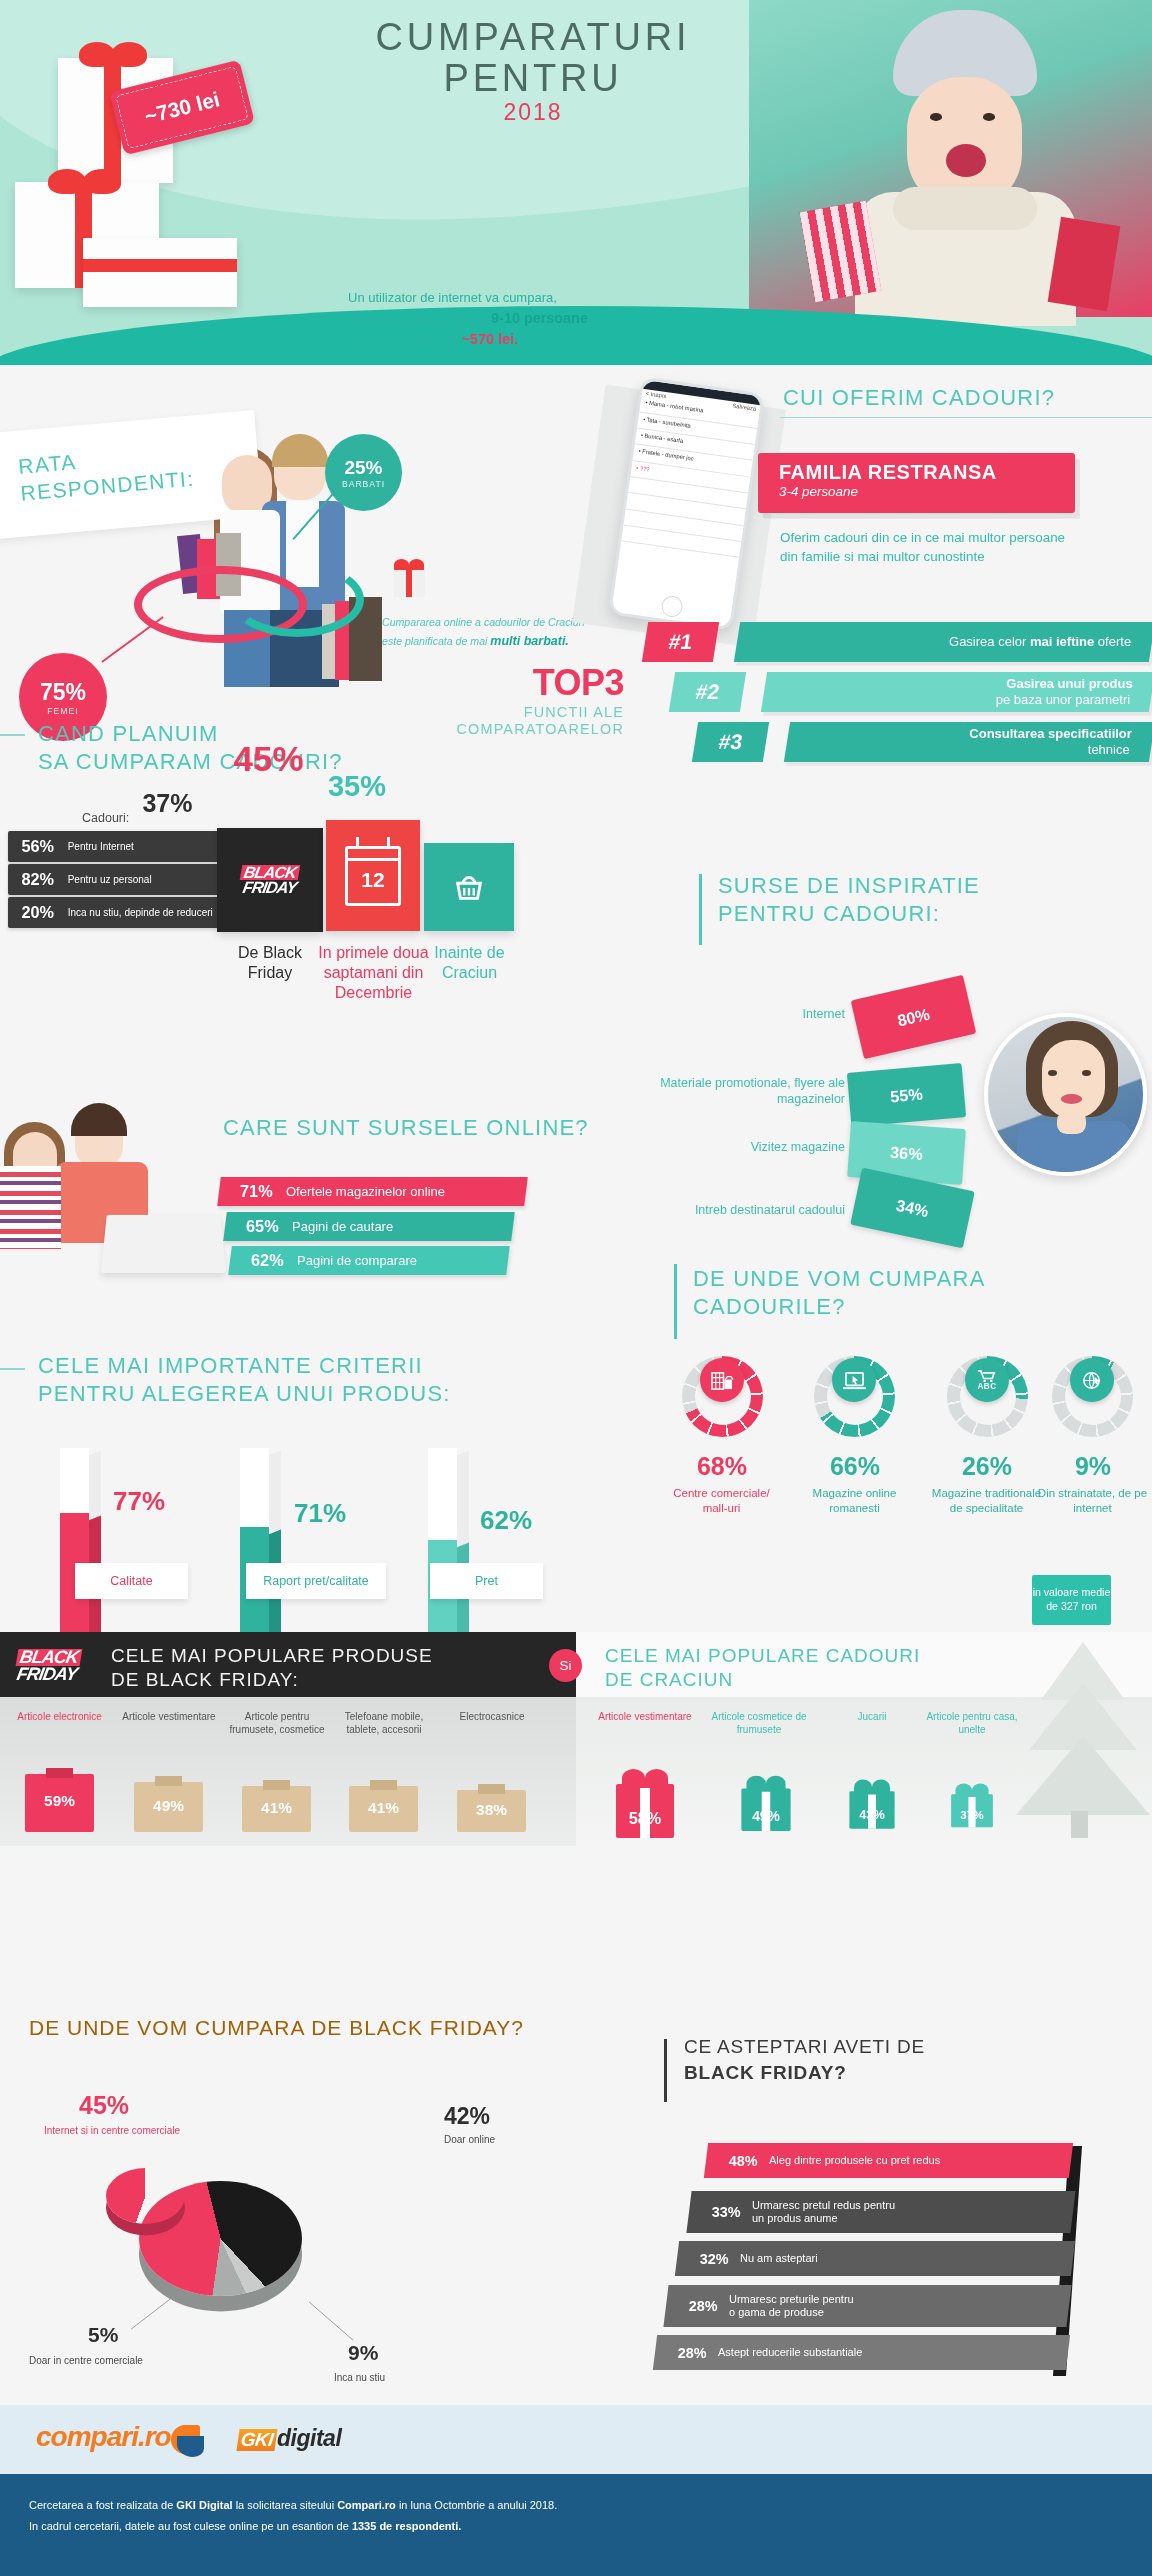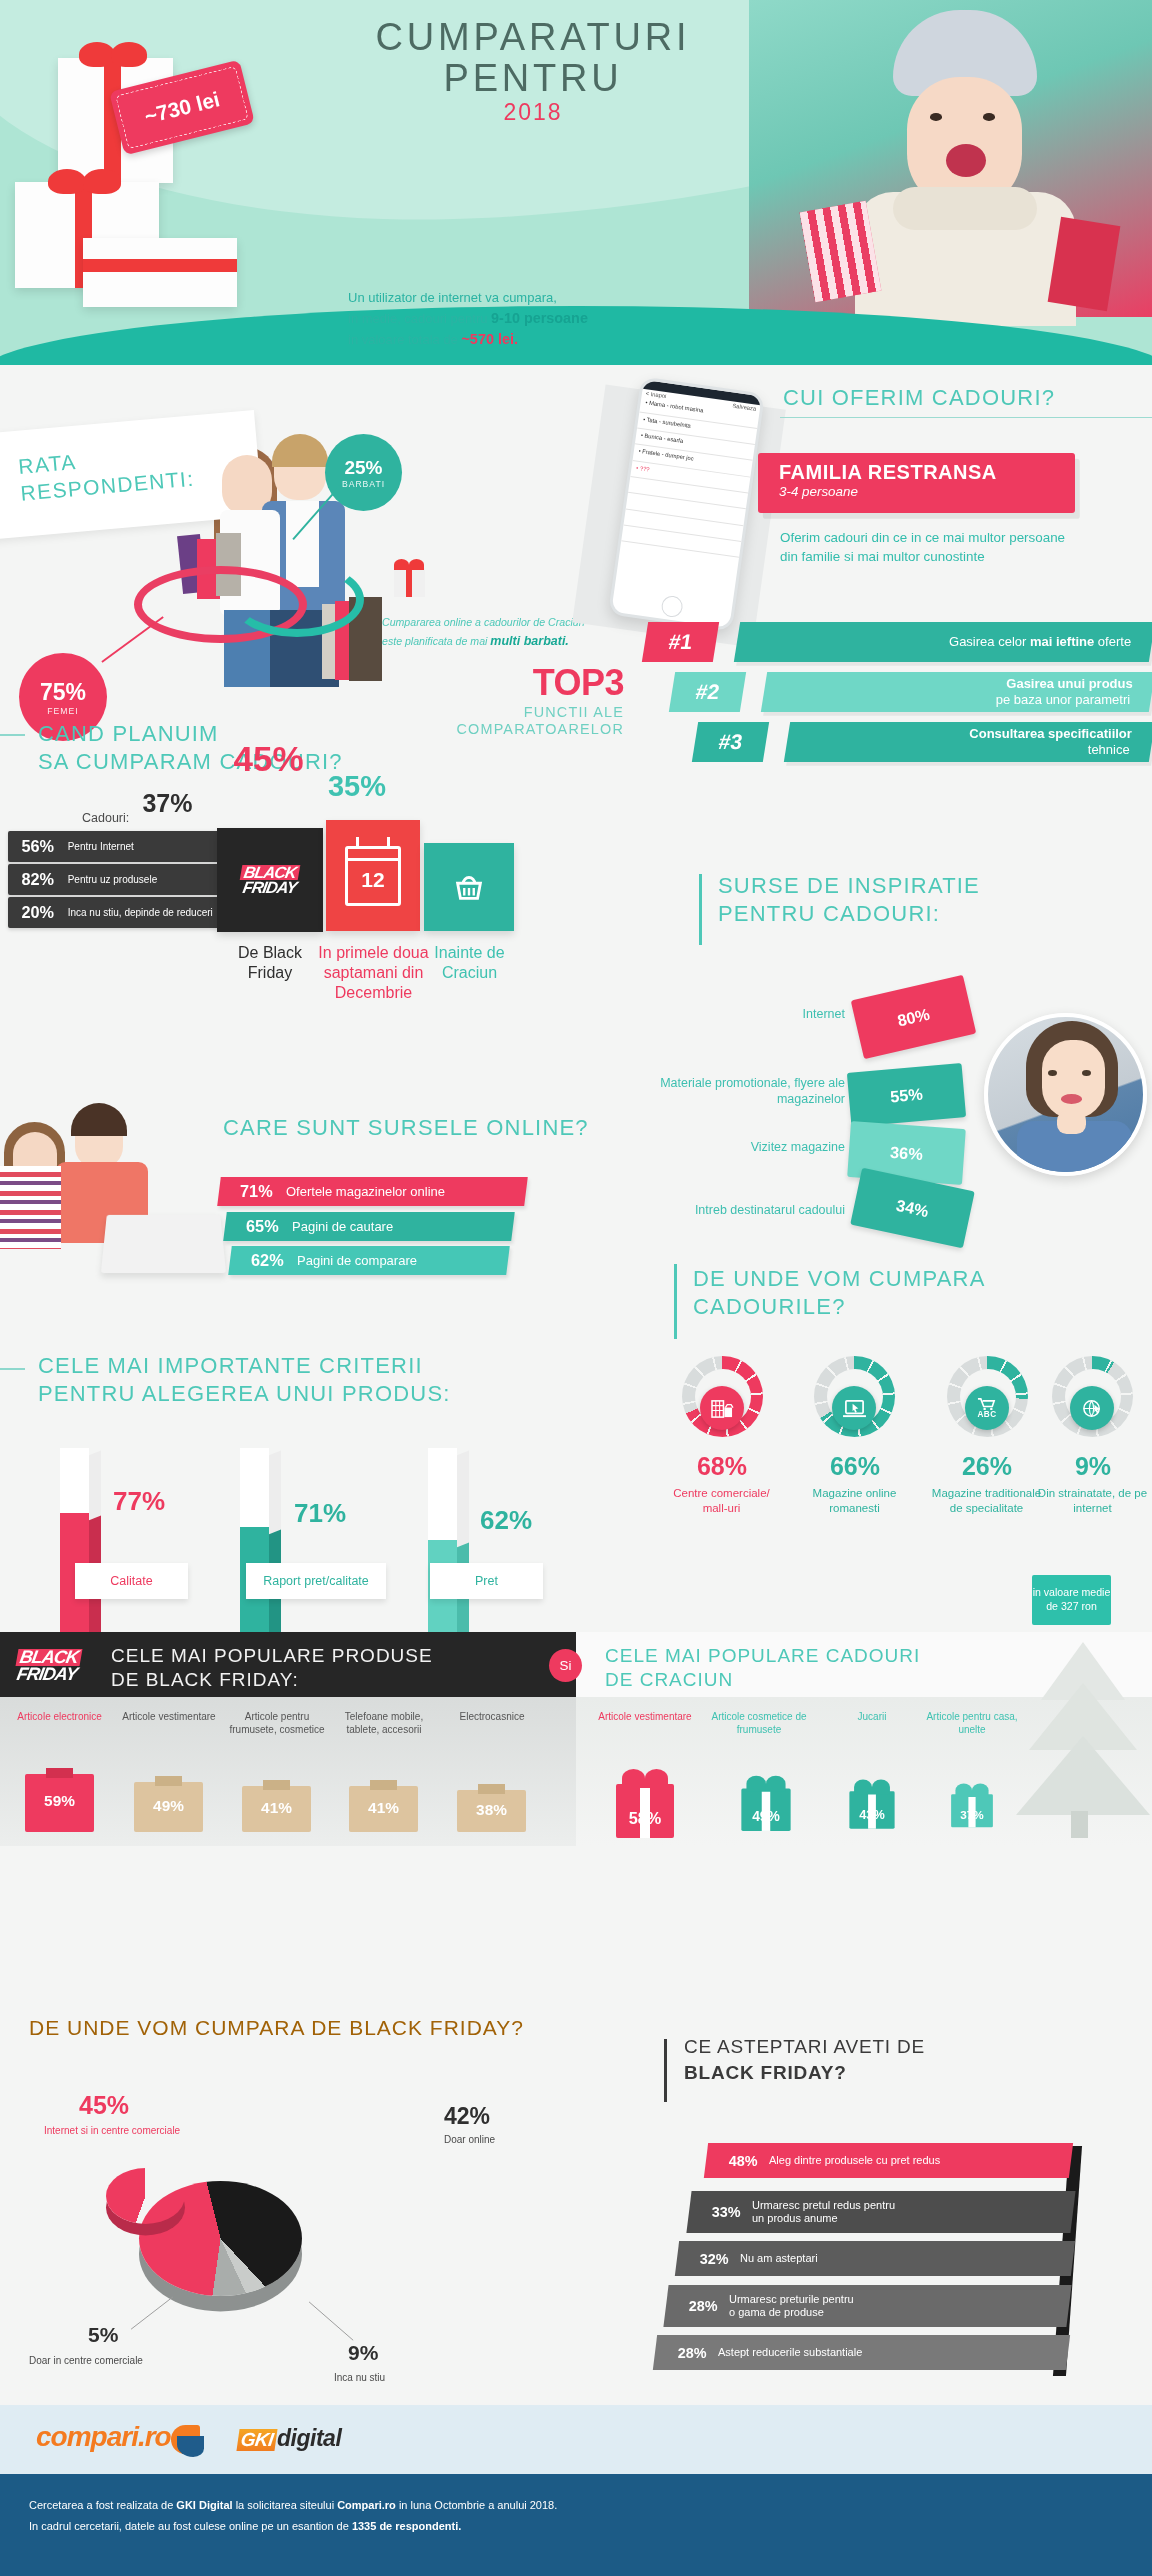--- a/index.html
+++ b/index.html
@@ -155,21 +155,21 @@
   .bar3d .white { position:absolute; left:0; width:29px; background:#fff; }
   .bar3d .whites { position:absolute; left:29px; width:11.5px; background:#ededed; transform:skewY(-22deg); }
   .crit-val { position:absolute; font-size:26px; font-weight:bold; }
   .crit-tag { position:absolute; height:36px; background:#fff; display:flex; align-items:center;
       justify-content:center; font-size:12.5px; box-shadow:0 2.9px 5.8px rgba(0,0,0,.1); }
 
   
   .donut { position:absolute; width:81px; height:81px; border-radius:50%; }
   .donut .hole { position:absolute; left:12.5px; top:12.5px; width:56px; height:56px; border-radius:50%;
       background:#f4f5f4; }
-  .donut .ic { position:absolute; left:18px; top:30px; width:44px; height:44px; border-radius:50%;
+  .donut .ic { position:absolute; left:18px; top:2px; width:44px; height:44px; border-radius:50%;
       display:flex; align-items:center; justify-content:center; color:#fff; font-size:10.6px;
       box-shadow:0 1.9px 4.8px rgba(0,0,0,.18); }
   .donut .seg { position:absolute; left:0; top:0; width:81px; height:81px; border-radius:50%;
       background:repeating-conic-gradient(transparent 0deg 26deg, #f4f5f4 26deg 29deg); }
   .d-val { position:absolute; font-size:25px; font-weight:bold; text-align:center; width:106px; }
   .d-cap { position:absolute; width:115px; text-align:center; font-size:11.5px; line-height:1.3; }
   .val-badge { position:absolute; left:1032px; top:1575px; width:79px; height:50px; background:#2ec0ab;
       color:#fff; font-size:10.6px; text-align:center; display:flex; align-items:center; justify-content:center;
       line-height:1.3; border-radius:1.9px; }
 
@@ -391,21 +391,21 @@
   <div>SA CUMPARAM CADOURI?</div>
 </div>
 
 <div class="cad-lbl">Cadouri:</div>
 <div class="dbar" style="top:831px">
   <span class="p">56%</span>
   <span class="l">Pentru Internet</span>
 </div>
 <div class="dbar" style="top:864px">
   <span class="p">82%</span>
-  <span class="l">Pentru uz produsele</span>
+  <span class="l">Pentru uz personal</span>
 </div>
 <div class="dbar" style="top:897px">
   <span class="p">20%</span>
   <span class="l" style="font-size:10px">Inca nu stiu, depinde de reduceri</span>
 </div>
 
 <div class="col-val abs" style="left:127px;top:789px;width:81px;text-align:center;color:#2f2f2f">37%</div>
 <div class="col-icon" style="left:217px;top:828px;width:106px;height:104px;background:#262626">
   <div class="bf-logo" style="position:relative;font-size:16.3px;text-align:center">
     <span class="red">BLACK</span><br>

